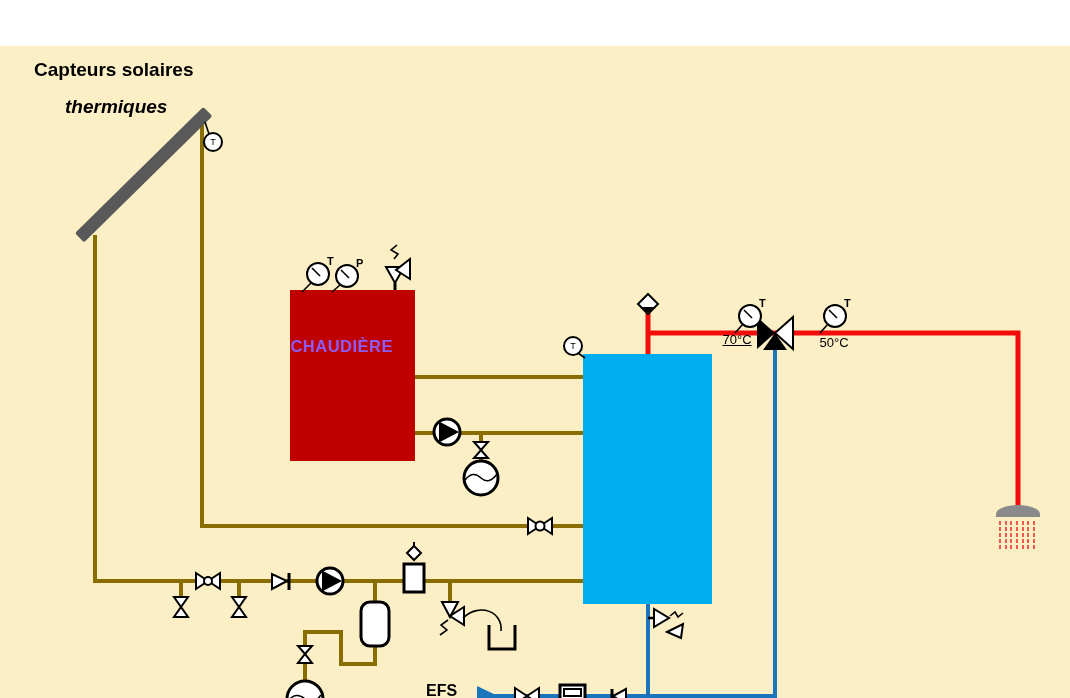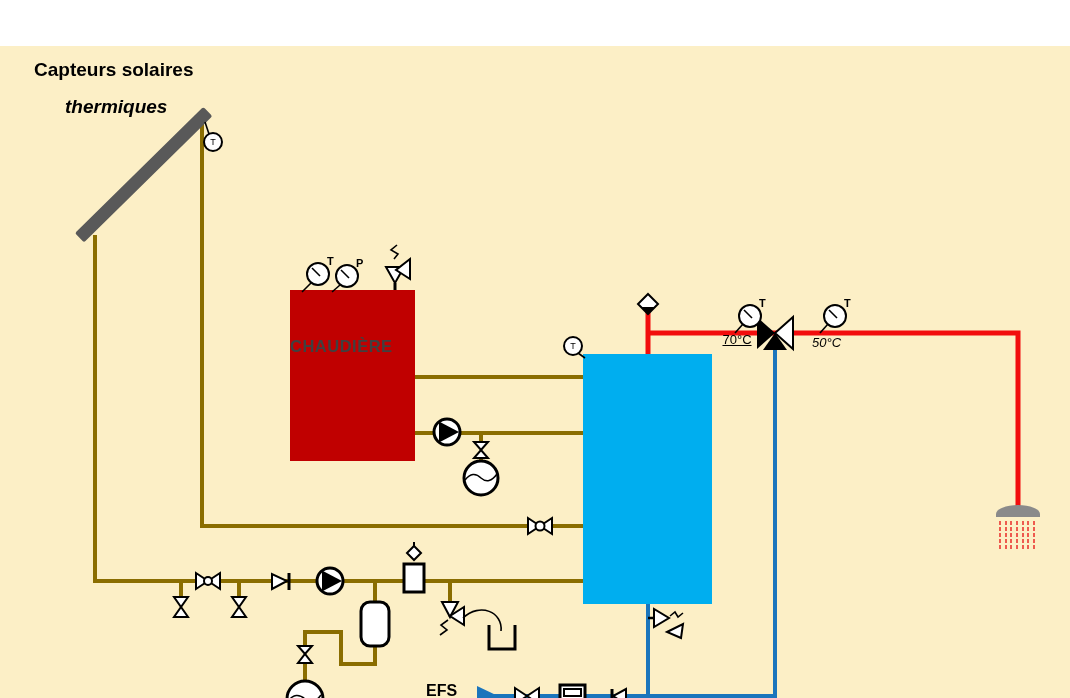--- a/index.html
+++ b/index.html
@@ -7,21 +7,21 @@
     position:relative;
     width:1070px;height:698px;
     background:var(--background,#FCEFC6);
     overflow:hidden;
     font-family:"Liberation Sans",sans-serif;
     margin-top:46px;
   }
   #scheme{position:absolute;left:0;top:0;}
   .txt{position:absolute;color:#000;white-space:nowrap;}
   .title{font-size:19px;font-weight:bold;}
-  .boiler-label{font-size:16.5px;font-weight:bold;color:#404040;width:103px;text-align:left;letter-spacing:.5px;}
+  .boiler-label{font-size:16.5px;font-weight:bold;color:#8b5cf6;width:103px;text-align:right;letter-spacing:.5px;}
   .temp{font-size:13px;}
   .gauge-letter{font-size:11px;font-weight:bold;}
   .sensor-letter{font-size:9px;width:18px;text-align:center;}
   .efs{font-size:16px;font-weight:bold;}
   
   .olive{stroke:var(--pipe-solar,#8A6D00);stroke-width:4;fill:none;}
   .red{stroke:var(--pipe-hot,#F20D0D);stroke-width:5;fill:none;}
   .blue{stroke:var(--pipe-cold,#1B75BC);stroke-width:4;fill:none;}
   .sym{stroke:#000;stroke-width:2;fill:#fff;}
   .sym3{stroke:#000;stroke-width:3;fill:#fff;}
@@ -166,21 +166,21 @@
   </svg>
 
   <div class="spray"></div>
 
   <div class="txt title" style="left:34px;top:13px;">Capteurs solaires</div>
   <div class="txt title" style="left:65px;top:50px;font-style:italic;">thermiques</div>
 
   <div class="txt boiler-label" style="left:290px;top:291px;">CHAUDIÈRE</div>
 
   <div class="txt temp" style="left:715px;top:286px;width:44px;text-align:center;text-decoration:underline;">70°C</div>
-  <div class="txt temp" style="left:812px;top:289px;width:44px;font-style:italic;">50°C</div>
+  <div class="txt temp" style="left:812px;top:289px;width:44px;text-align:center;">50°C</div>
 
   <div class="txt efs" style="left:426px;top:636px;">EFS</div>
 
   <div class="txt gauge-letter" style="left:327px;top:209px;">T</div>
   <div class="txt gauge-letter" style="left:356px;top:211px;">P</div>
   <div class="txt gauge-letter" style="left:759px;top:251px;">T</div>
   <div class="txt gauge-letter" style="left:844px;top:251px;">T</div>
 
   <div class="txt sensor-letter" style="left:204px;top:91px;">T</div>
   <div class="txt sensor-letter" style="left:564px;top:295px;">T</div>

